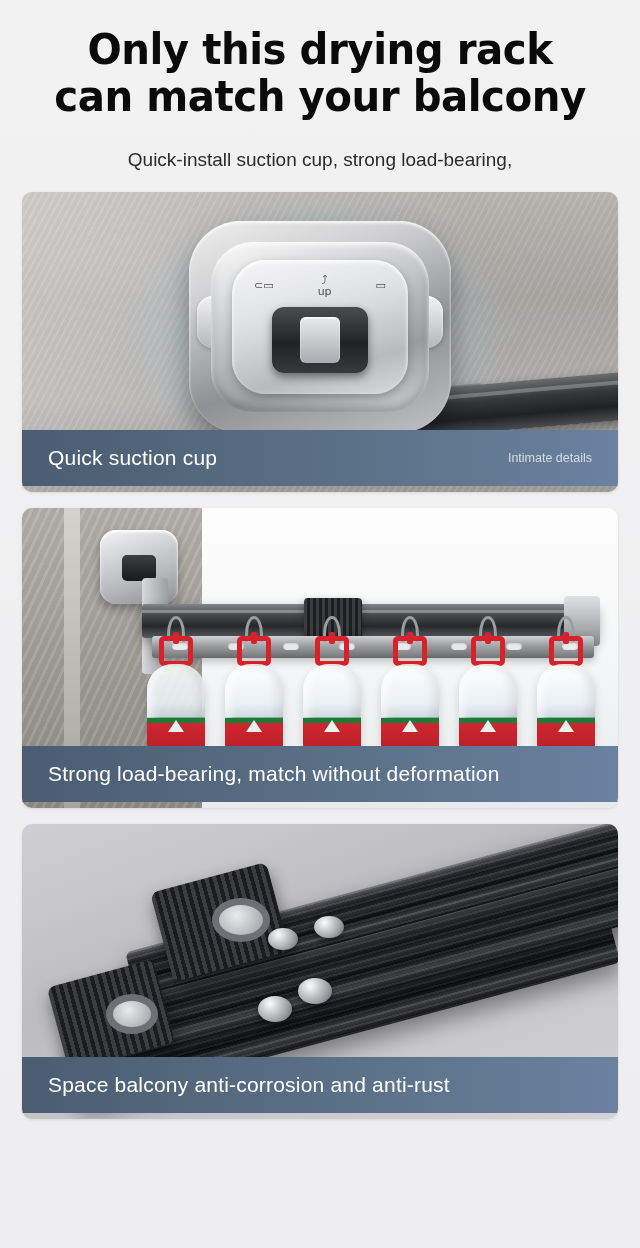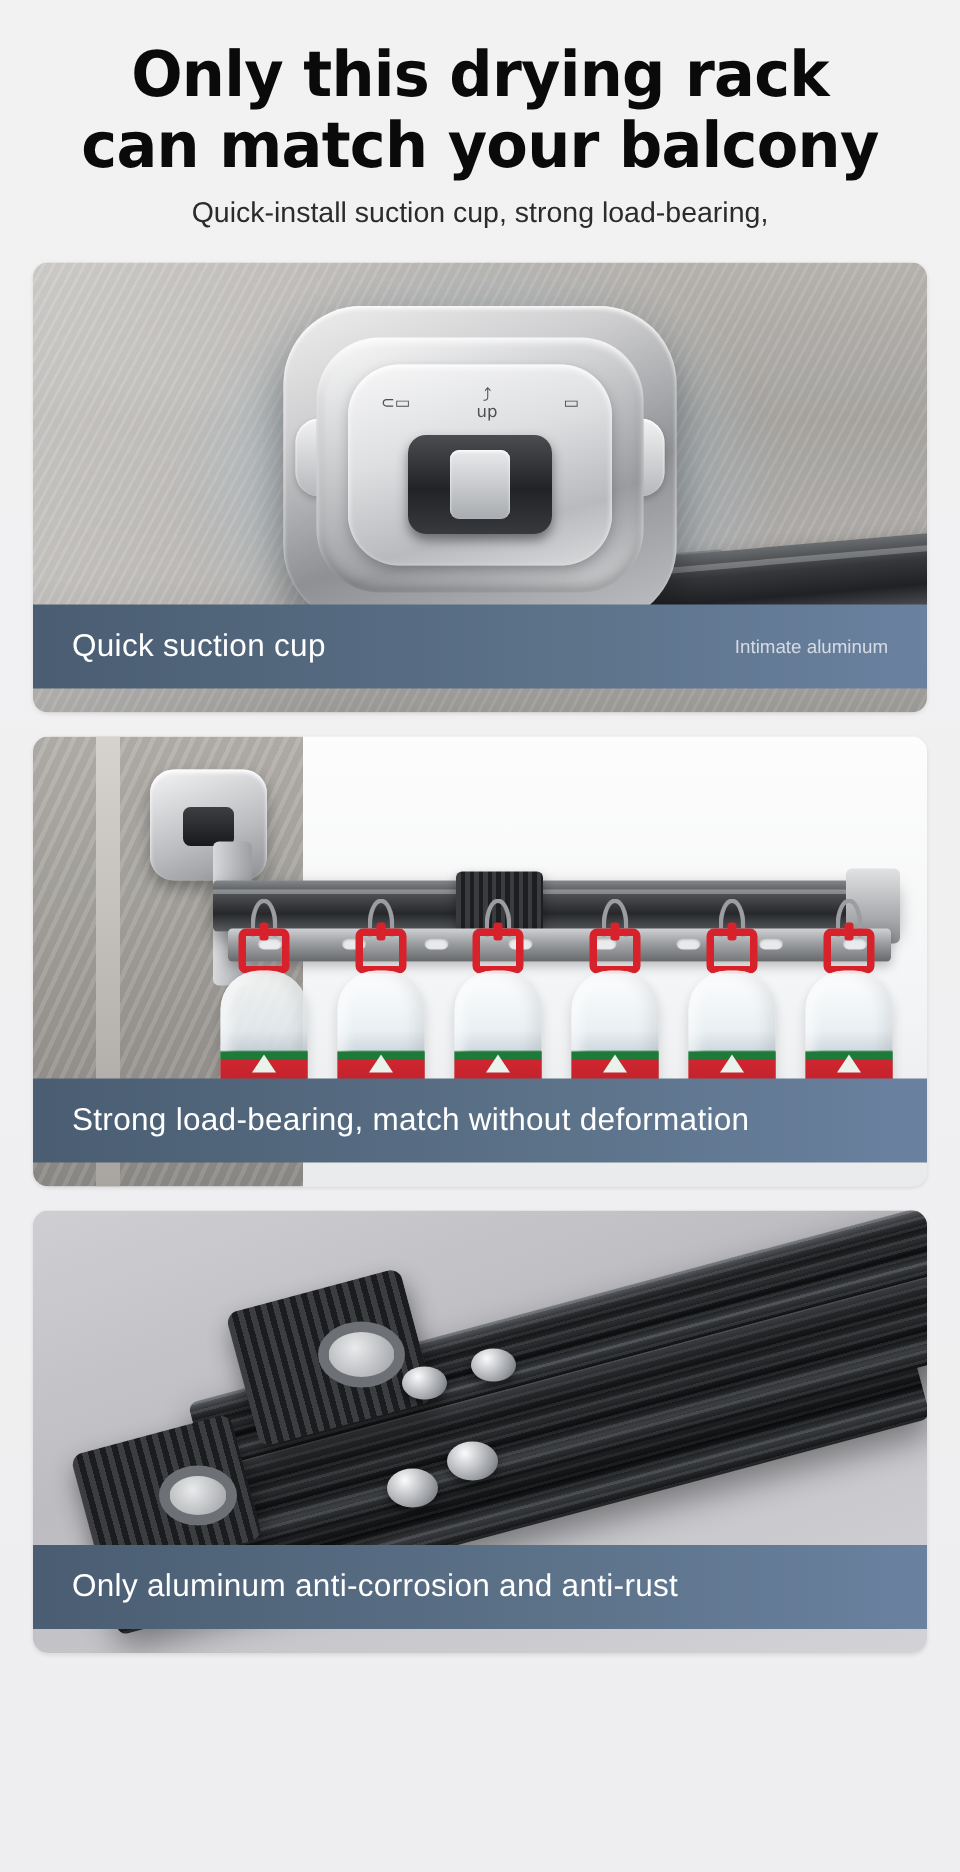--- a/index.html
+++ b/index.html
@@ -26,21 +26,21 @@
     font-weight: 800;
     font-size: 42px;
     line-height: 1.12;
     letter-spacing: -0.5px;
     color: #0a0a0a;
     transform: scaleX(0.96);
   }
   .headline .line2 { display:block; }
   .subhead {
     text-align: center;
-    margin-top: 9px;
+    margin-top: 26px;
     font-size: 19px;
     line-height: 1.45;
     color: #2b2b2b;
     font-family: "Liberation Sans", sans-serif;
   }
   .cards { margin-top: 18px; }
   .card {
     position: relative;
     width: 596px;
     border-radius: 10px;
@@ -48,21 +48,21 @@
     margin-bottom: 16px;
     box-shadow: 0 1px 3px rgba(0,0,0,0.10);
   }
   .card-img { position: relative; width: 100%; }
   .c1 .card-img { height: 300px; }
   .c2 .card-img { height: 300px; }
   .c3 .card-img { height: 295px; }
 
   .caption {
     position: absolute;
-    left: 0; right: 0; bottom: 16px;
+    left: 0; right: 0; bottom: 6px;
     height: 56px;
     background: linear-gradient(90deg, #4a5d72 0%, #5b7187 55%, #6a81a0 100%);
     display: flex;
     align-items: center;
     padding: 0 26px;
     color: #ffffff;
     justify-content: space-between;
   }
   .caption .main {
     font-size: 21px;
@@ -283,21 +283,21 @@
                 </span>
                 <span>▭</span>
               </div>
               <div class="lever"></div>
             </div>
           </div>
         </div>
       </div>
       <div class="caption">
         <span class="main">Quick suction cup</span>
-        <span class="sub">Intimate aluminum</span>
+        <span class="sub">Intimate details</span>
       </div>
     </div>
 
     <div class="card c2">
       <div class="card-img">
         <div class="bg2"></div>
         <div class="wall2"></div>
         <div class="wall2gap"></div>
         <div class="cup2"></div>
         <div class="armv"></div>
@@ -375,19 +375,19 @@
         <div class="end3 e1"></div>
         <div class="end3 e2"></div>
         <div class="ring g1"></div>
         <div class="ring g2"></div>
         <div class="knob k3"></div>
         <div class="knob k4"></div>
         <div class="knob k5"></div>
         <div class="knob k6"></div>
       </div>
       <div class="caption">
-        <span class="main">Only aluminum anti-corrosion and anti-rust</span>
+        <span class="main">Space balcony anti-corrosion and anti-rust</span>
         <span class="sub"></span>
       </div>
     </div>
 
   </div>
 </div>
 
 </body></html>

